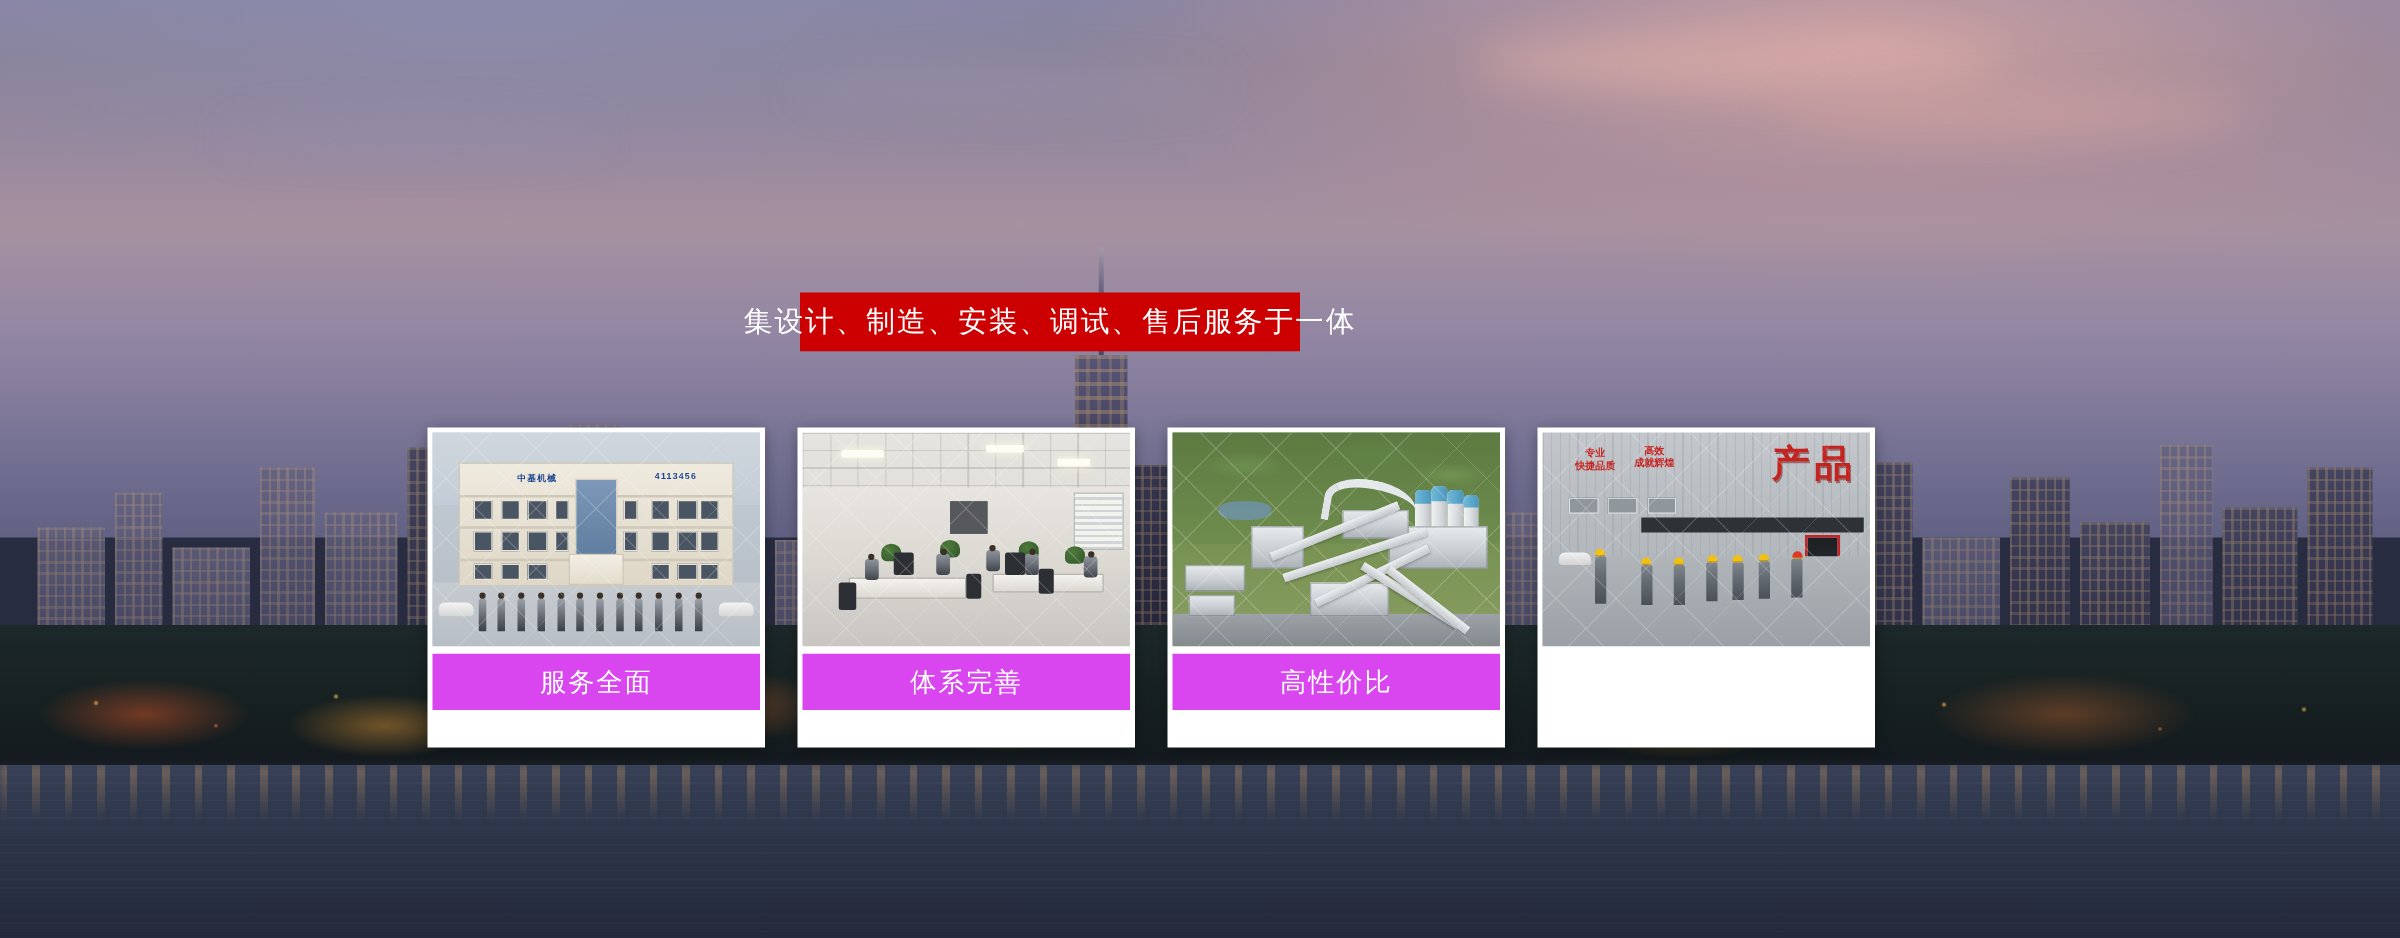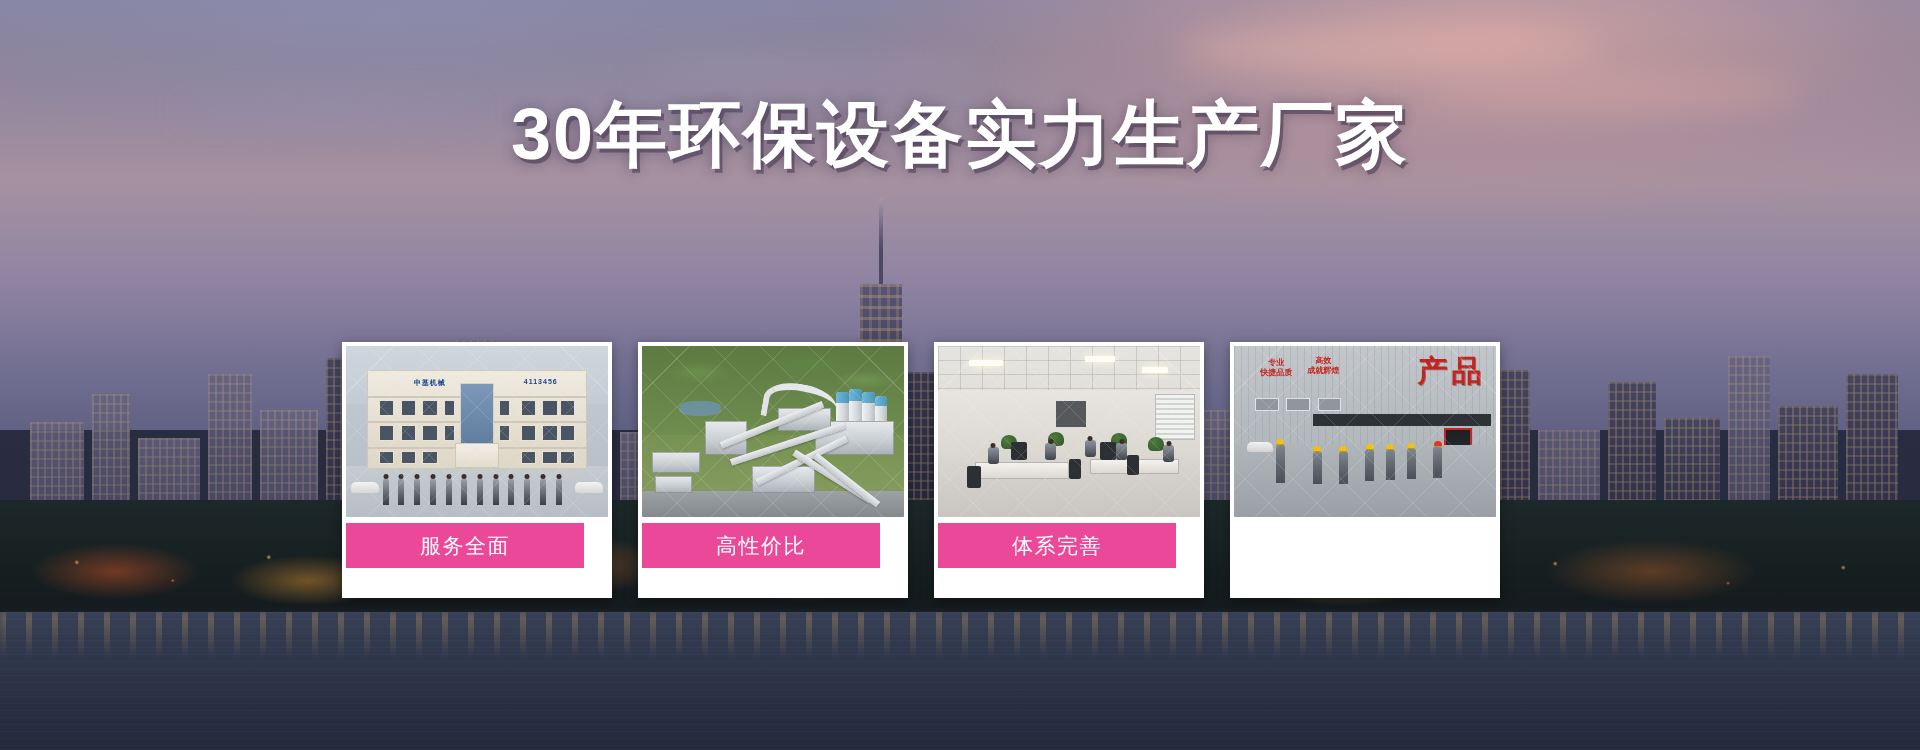--- a/index.html
+++ b/index.html
@@ -181,22 +181,22 @@
     position:relative; overflow:hidden;
     background:#98a2b0;
   }
   .card-photo .wm {
     position:absolute; inset:0; z-index:5;
     background-image:
       repeating-linear-gradient(45deg, rgba(255,255,255,0.16) 0 1px, rgba(0,0,0,0) 1px 34px),
       repeating-linear-gradient(-45deg, rgba(255,255,255,0.16) 0 1px, rgba(0,0,0,0) 1px 34px);
   }
   .card-label {
-    width:238px; height:45px; margin-top:6px;
-    background:#ec4899;
+    width:262px; height:45px; margin-top:6px;
+    background:#d946ef;
     color:#fff; font-size:21px; letter-spacing:1.5px;
     display:flex; align-items:center; justify-content:center;
     white-space:nowrap;
   }
 
   
   .ph1 { background:linear-gradient(180deg,#c9cfd6 0%,#bfc7d0 34%,#b3bac4 100%); }
   .ph1 .sky { position:absolute; left:0; top:0; width:100%; height:34%;
     background:linear-gradient(180deg,#cfd6dd 0%,#c3ccd6 100%); }
   .ph1 .bldg {
@@ -446,22 +446,24 @@
     <div class="bld" style="left:1846px;width:52px;height:196px;"></div>
   </div>
 
   <div class="bg-trees"></div>
   <div class="water-shore"></div>
   <div class="bg-water"></div>
   <div class="bg-tint"></div>
 
   <div class="content">
 
-    <div class="headline">30年环保设备实力生产厂家</div>
-
+
+    <div class="subtitle-bar">
+      <span>集设计、制造、安装、调试、售后服务于一体</span>
+    </div>
 
     <div class="cards">
 
       <div class="card">
         <div class="card-photo ph1">
           <div class="sky"></div>
           <div class="ground"></div>
           <div class="bldg">
             <div class="floor" style="top:26%"></div>
             <div class="floor" style="top:52%"></div>
@@ -506,49 +508,20 @@
           <div class="person" style="left:62%"></div>
           <div class="person" style="left:68%"></div>
           <div class="person" style="left:74%"></div>
           <div class="person" style="left:80%"></div>
           <div class="wm"></div>
         </div>
         <div class="card-label">服务全面</div>
       </div>
 
       <div class="card">
-        <div class="card-photo ph2">
-          <div class="field"></div>
-          <div class="pond"></div>
-          <div class="road"></div>
-
-          <div class="silo" style="left:74%;top:27%;width:13px;height:30%"></div>
-          <div class="silo" style="left:79%;top:25%;width:13px;height:32%"></div>
-          <div class="silo" style="left:84%;top:27%;width:13px;height:30%"></div>
-          <div class="silo" style="left:89%;top:29%;width:12px;height:28%"></div>
-
-          <div class="shed" style="left:66%;top:44%;width:30%;height:20%;"></div>
-          <div class="shed" style="left:52%;top:36%;width:20%;height:14%;"></div>
-          <div class="shed" style="left:24%;top:44%;width:16%;height:20%;"></div>
-          <div class="shed" style="left:4%;top:62%;width:18%;height:12%;"></div>
-          <div class="shed" style="left:5%;top:76%;width:14%;height:10%;"></div>
-          <div class="shed" style="left:42%;top:70%;width:24%;height:16%;"></div>
-
-          <div class="belt" style="left:30%;top:56%;width:110px;transform:rotate(-22deg);"></div>
-          <div class="belt" style="left:34%;top:66%;width:120px;transform:rotate(-18deg);"></div>
-          <div class="belt" style="left:44%;top:78%;width:100px;transform:rotate(-26deg);"></div>
-          <div class="belt" style="left:58%;top:60%;width:90px;transform:rotate(32deg);"></div>
-          <div class="belt" style="left:66%;top:62%;width:80px;transform:rotate(38deg);"></div>
-          <div class="arch"></div>
-          <div class="wm"></div>
-        </div>
-        <div class="card-label">高性价比</div>
-      </div>
-
-      <div class="card">
         <div class="card-photo ph3">
           <div class="ceil">
             <div class="panel" style="left:12%;top:30%;width:34px;"></div>
             <div class="panel" style="left:56%;top:22%;width:30px;"></div>
             <div class="panel" style="left:78%;top:46%;width:26px;"></div>
           </div>
           <div class="wall"></div>
           <div class="decal"></div>
           <div class="blind"></div>
           <div class="floor"></div>
@@ -567,20 +540,49 @@
           <div class="chair" style="left:62%;top:56%;width:16px;height:18px;"></div>
 
           <div class="seat" style="left:19%;top:59%;"></div>
           <div class="seat" style="left:41%;top:57%;"></div>
           <div class="seat" style="left:56%;top:55%;"></div>
           <div class="seat" style="left:68%;top:57%;"></div>
           <div class="seat" style="left:86%;top:58%;"></div>
           <div class="wm"></div>
         </div>
         <div class="card-label">体系完善</div>
+      </div>
+
+      <div class="card">
+        <div class="card-photo ph2">
+          <div class="field"></div>
+          <div class="pond"></div>
+          <div class="road"></div>
+
+          <div class="silo" style="left:74%;top:27%;width:13px;height:30%"></div>
+          <div class="silo" style="left:79%;top:25%;width:13px;height:32%"></div>
+          <div class="silo" style="left:84%;top:27%;width:13px;height:30%"></div>
+          <div class="silo" style="left:89%;top:29%;width:12px;height:28%"></div>
+
+          <div class="shed" style="left:66%;top:44%;width:30%;height:20%;"></div>
+          <div class="shed" style="left:52%;top:36%;width:20%;height:14%;"></div>
+          <div class="shed" style="left:24%;top:44%;width:16%;height:20%;"></div>
+          <div class="shed" style="left:4%;top:62%;width:18%;height:12%;"></div>
+          <div class="shed" style="left:5%;top:76%;width:14%;height:10%;"></div>
+          <div class="shed" style="left:42%;top:70%;width:24%;height:16%;"></div>
+
+          <div class="belt" style="left:30%;top:56%;width:110px;transform:rotate(-22deg);"></div>
+          <div class="belt" style="left:34%;top:66%;width:120px;transform:rotate(-18deg);"></div>
+          <div class="belt" style="left:44%;top:78%;width:100px;transform:rotate(-26deg);"></div>
+          <div class="belt" style="left:58%;top:60%;width:90px;transform:rotate(32deg);"></div>
+          <div class="belt" style="left:66%;top:62%;width:80px;transform:rotate(38deg);"></div>
+          <div class="arch"></div>
+          <div class="wm"></div>
+        </div>
+        <div class="card-label">高性价比</div>
       </div>
 
       <div class="card">
         <div class="card-photo ph4">
           <div class="facade">
             <div class="bigchar">产品</div>
             <div class="slogan" style="left:10%;top:12%;">
               <span>专业</span><br>
               <span>快捷品质</span>
             </div>

